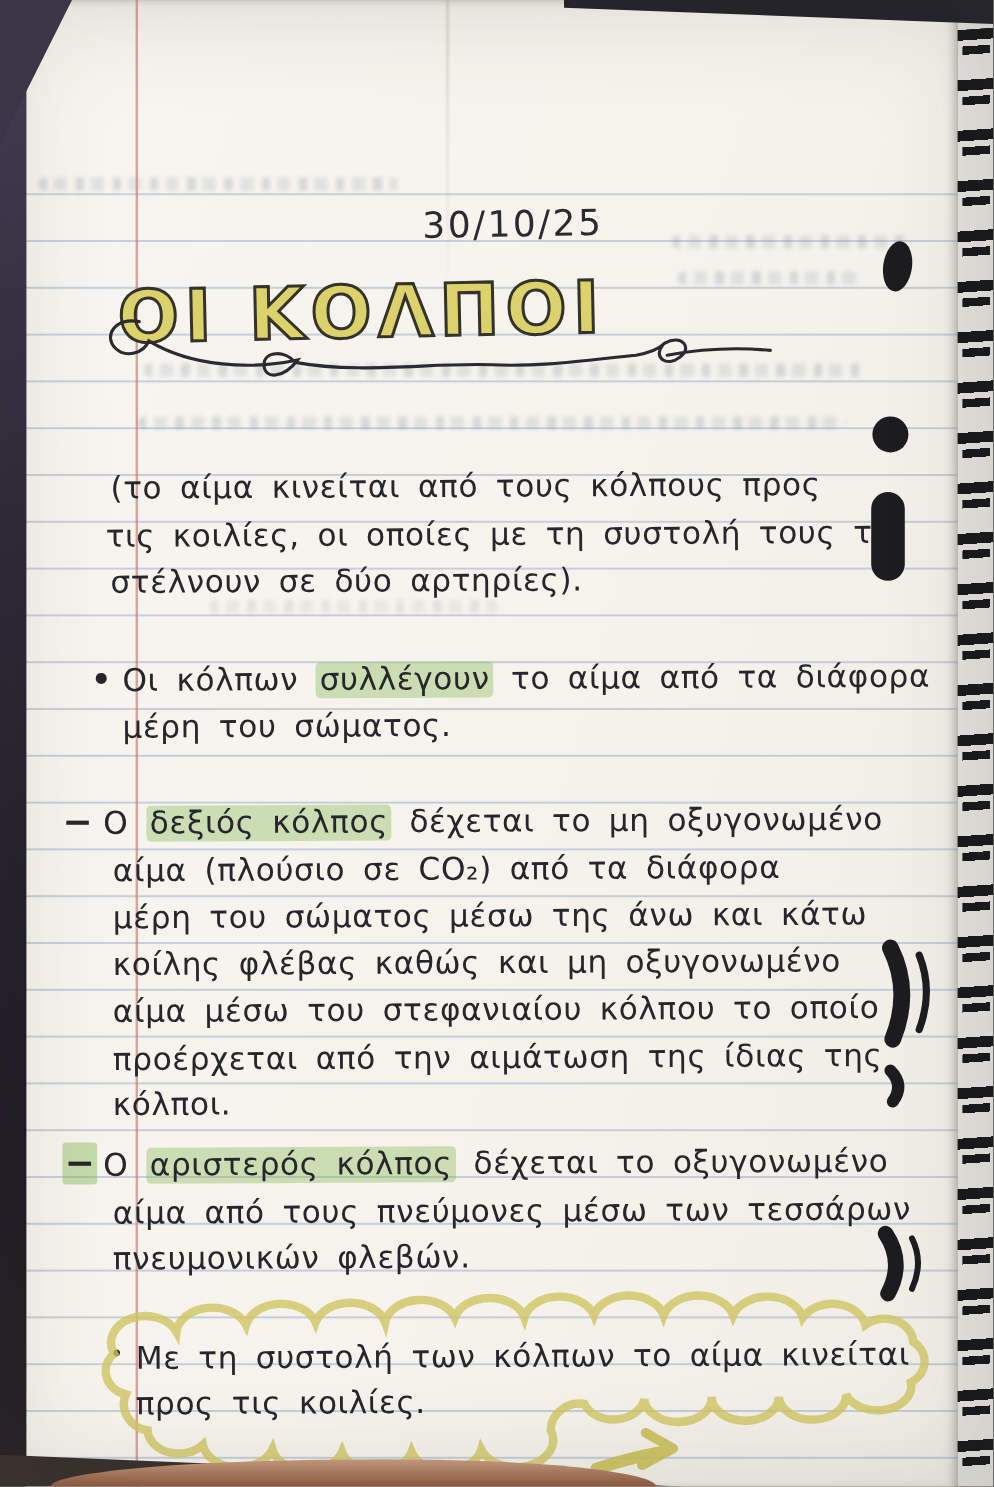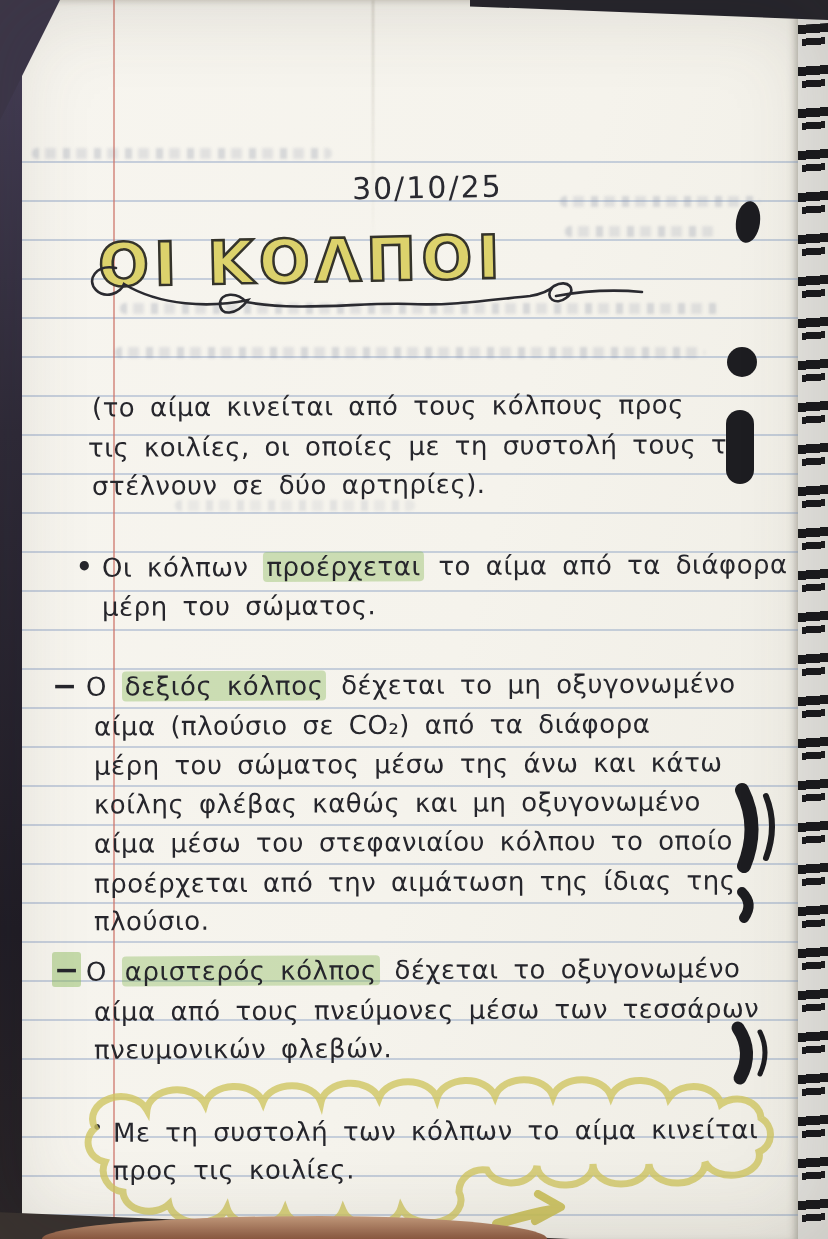--- a/index.html
+++ b/index.html
@@ -77,31 +77,31 @@
   <div class="bleed" style="left:175px;top:500px;width:240px;opacity:.5"></div>
 
   <div class="date">30/10/25</div>
   <div class="title">ΟΙ ΚΟΛΠΟΙ</div>
 
   <div class="tline" style="left:92px;top:392px">(το αίμα κινείται από τους κόλπους προς</div>
   <div class="tline" style="left:88px;top:432px">τις κοιλίες, οι οποίες με τη συστολή τους το</div>
   <div class="tline" style="left:92px;top:471px">στέλνουν σε δύο αρτηρίες).</div>
 
   <div class="marker" style="left:76px;top:552px;font-size:26px">•</div>
-  <div class="tline" style="left:102px;top:552px"><span>Οι κόλπων </span><span class="hl">προέρχεται</span><span> το αίμα από τα διάφορα</span></div>
+  <div class="tline" style="left:102px;top:552px"><span>Οι κόλπων </span><span class="hl">συλλέγουν</span><span> το αίμα από τα διάφορα</span></div>
   <div class="tline" style="left:102px;top:592px">μέρη του σώματος.</div>
 
   <div class="marker" style="left:52px;top:668px;font-size:30px">−</div>
   <div class="tline" style="left:86px;top:671px"><span>Ο </span><span class="hl">δεξιός κόλπος</span><span> δέχεται το μη οξυγονωμένο</span></div>
   <div class="tline" style="left:94px;top:711px">αίμα (πλούσιο σε CO₂) από τα διάφορα</div>
   <div class="tline" style="left:94px;top:750px">μέρη του σώματος μέσω της άνω και κάτω</div>
   <div class="tline" style="left:94px;top:789px">κοίλης φλέβας καθώς και μη οξυγονωμένο</div>
   <div class="tline" style="left:94px;top:828px">αίμα μέσω του στεφανιαίου κόλπου το οποίο</div>
   <div class="tline" style="left:94px;top:868px">προέρχεται από την αιμάτωση της ίδιας της</div>
-  <div class="tline" style="left:94px;top:907px">πλούσιο.</div>
+  <div class="tline" style="left:94px;top:907px">κόλποι.</div>
 
   <div class="marker green" style="left:52px;top:952px;font-size:30px">−</div>
   <div class="tline" style="left:86px;top:956px"><span>Ο </span><span class="hl">αριστερός κόλπος</span><span> δέχεται το οξυγονωμένο</span></div>
   <div class="tline" style="left:94px;top:996px">αίμα από τους πνεύμονες μέσω των τεσσάρων</div>
   <div class="tline" style="left:94px;top:1035px">πνευμονικών φλεβών.</div>
 
   <div class="marker" style="left:92px;top:1118px;font-size:16px">•</div>
   <div class="tline" style="left:113px;top:1117px">Με τη συστολή των κόλπων το αίμα κινείται</div>
   <div class="tline" style="left:113px;top:1156px">προς τις κοιλίες.</div>
 

